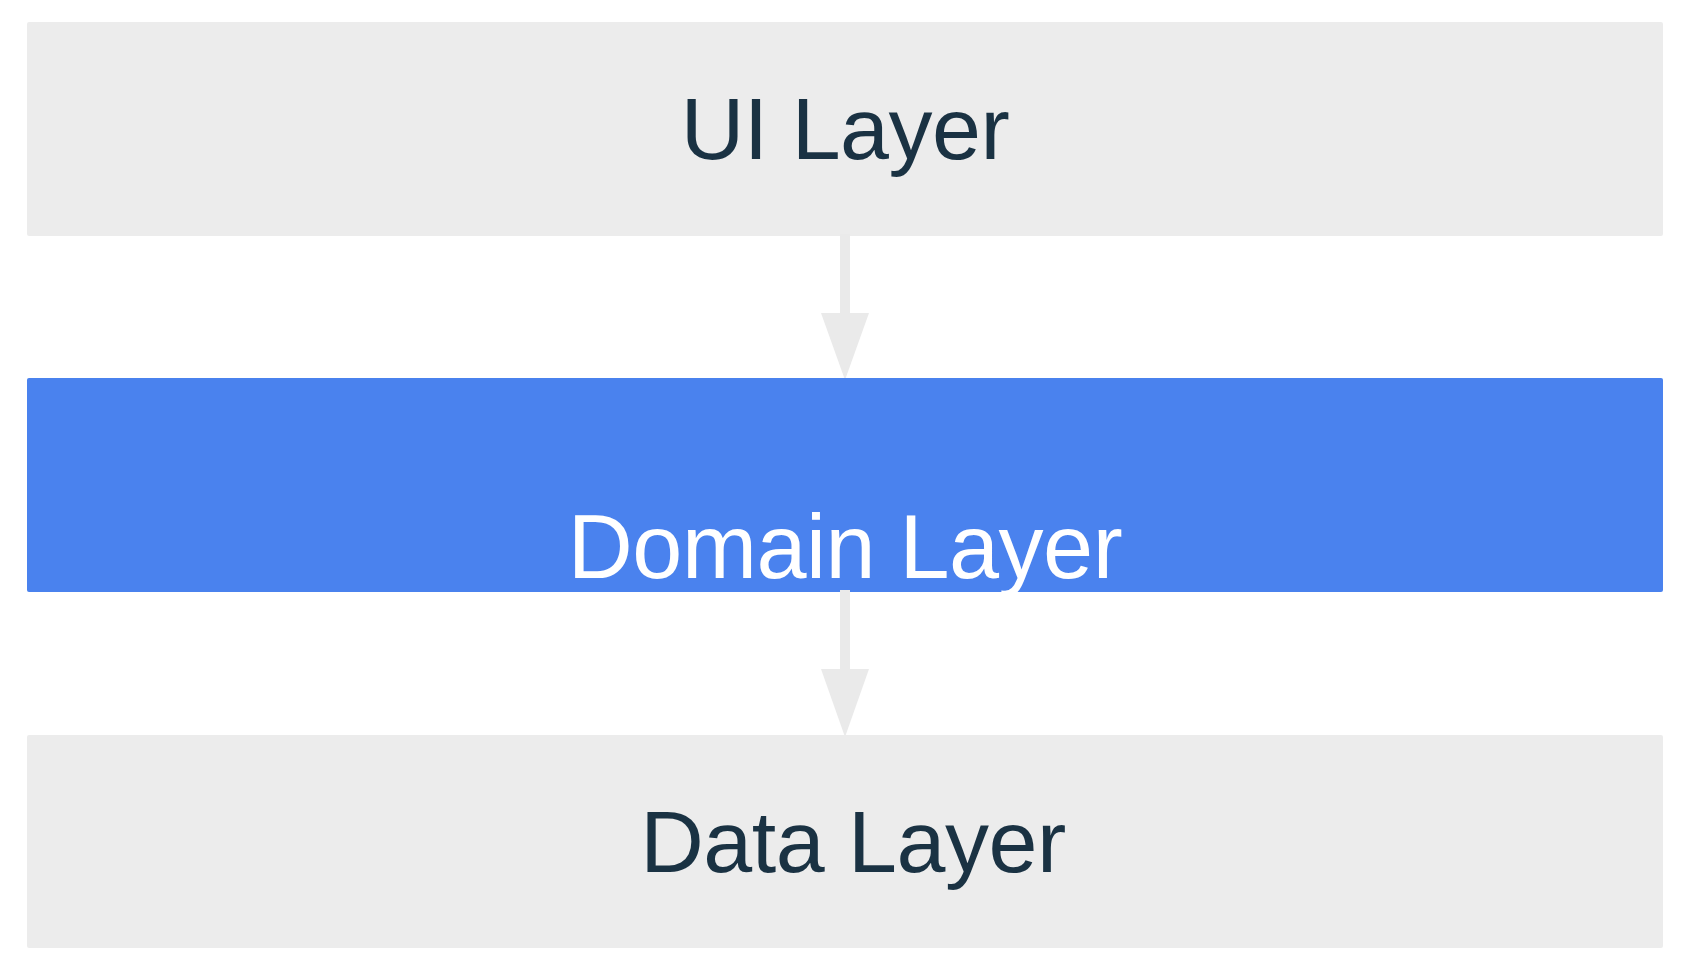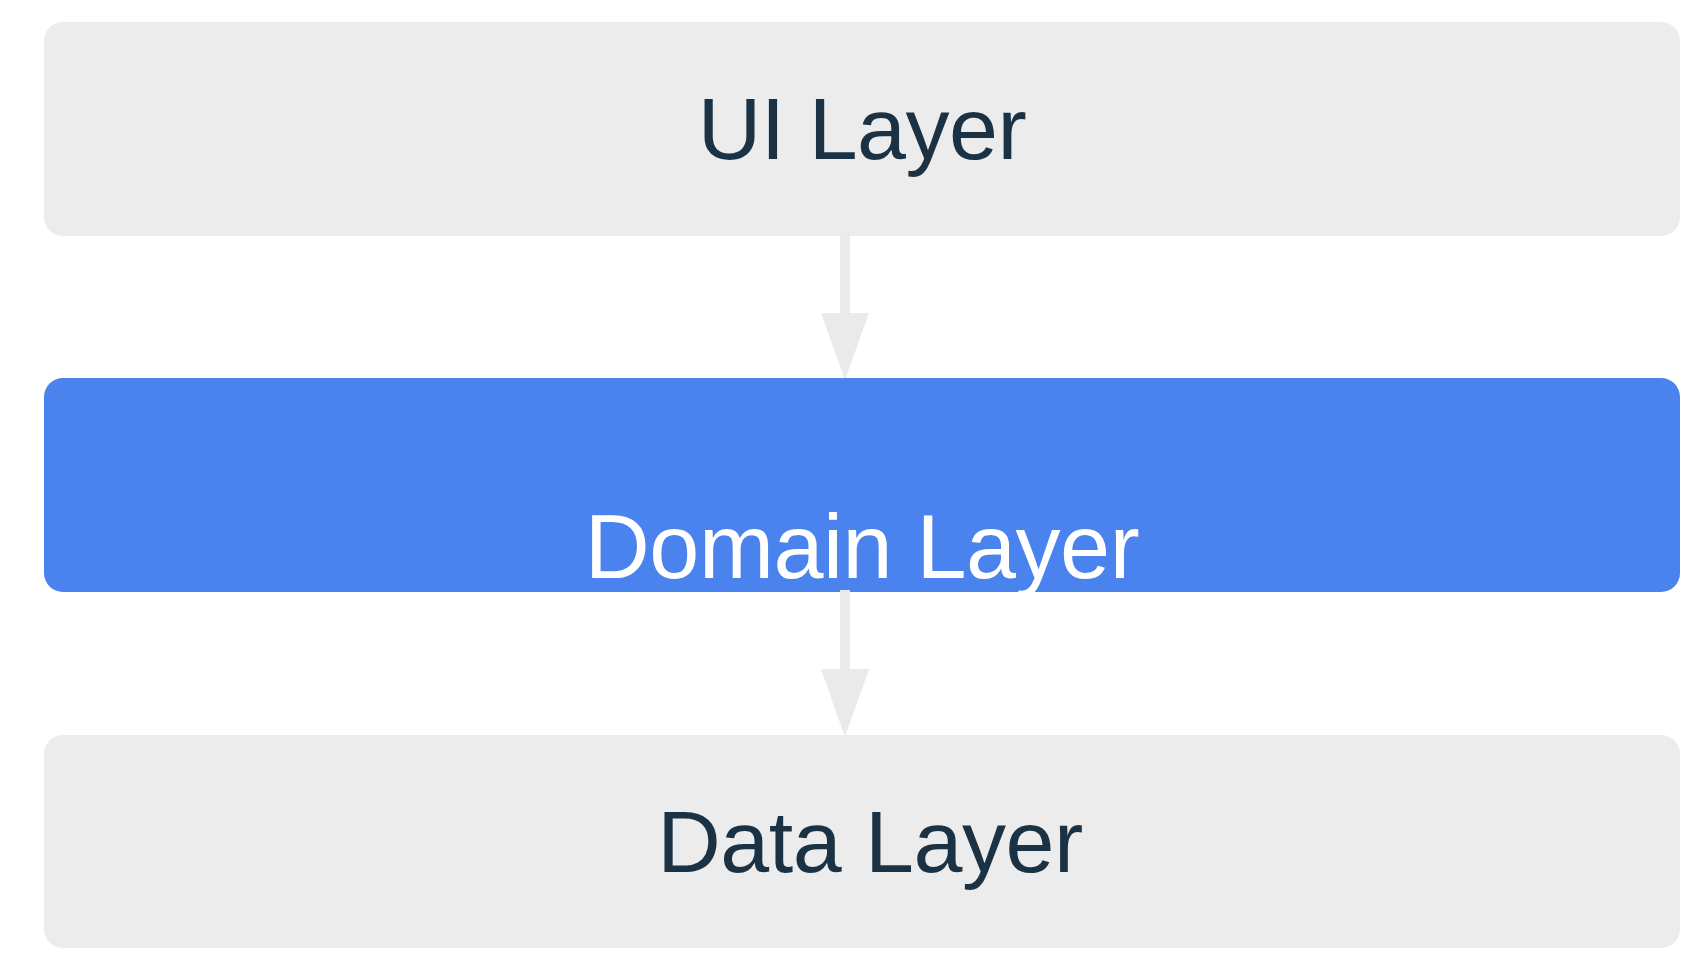--- a/index.html
+++ b/index.html
@@ -16,23 +16,23 @@
 
   #diagram {
     position: relative;
     width: 1687px;
     height: 979px;
     background: #ffffff;
   }
 
   .node {
     position: absolute;
-    left: 44px;
+    left: 27px;
     width: 1636px;
-    border-radius: 19px;
+    border-radius: 2px;
     display: flex;
     align-items: center;
     justify-content: center;
     box-sizing: border-box;
   }
 
   .node-label {
     font-family: "Liberation Sans", sans-serif;
     font-weight: 400;
     letter-spacing: -0.5px;

